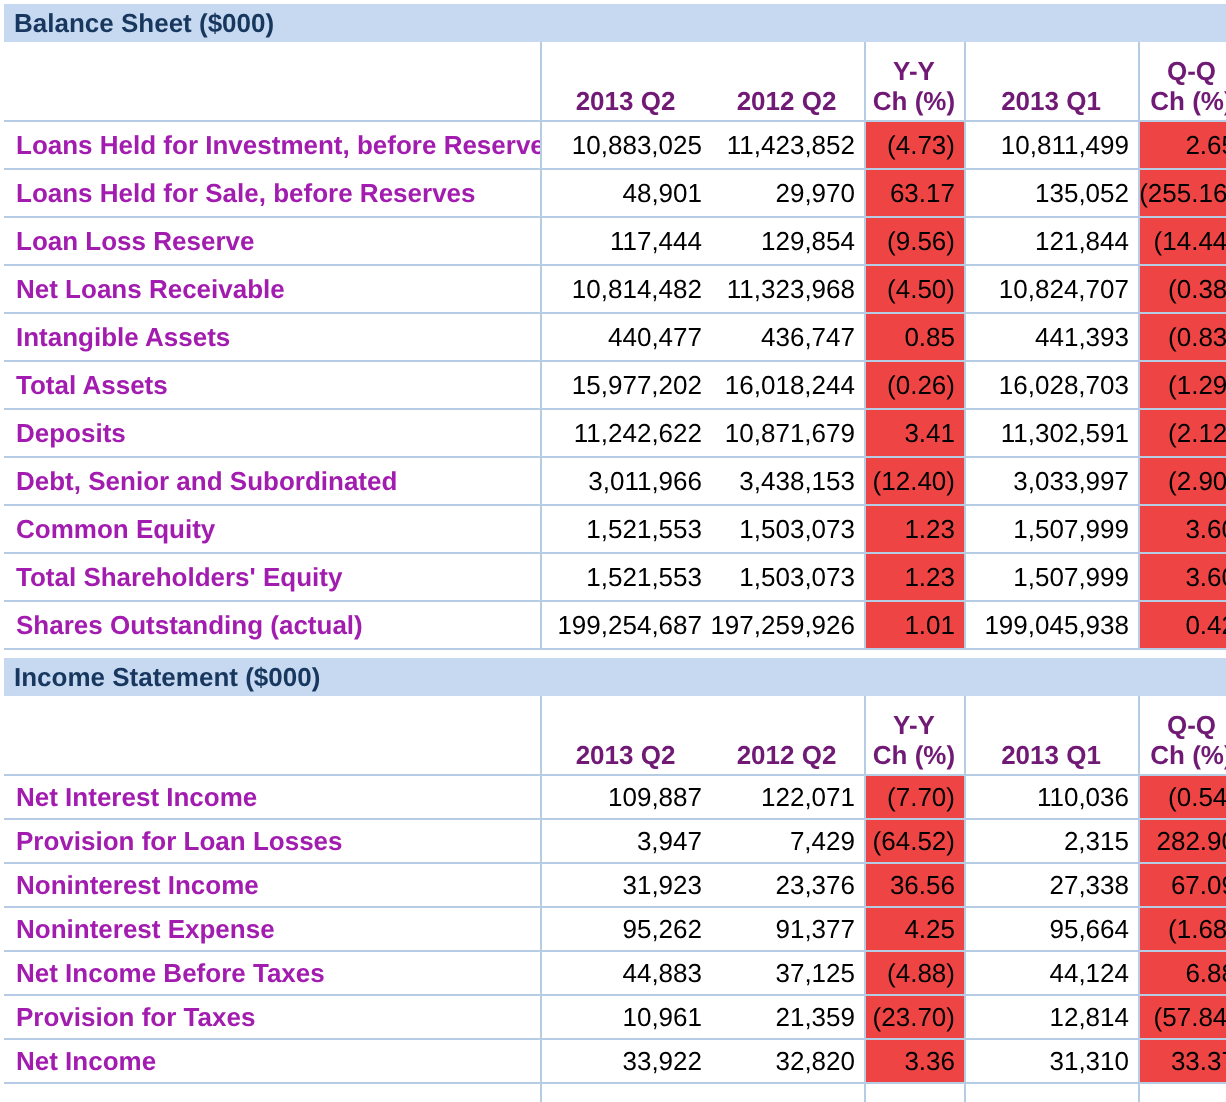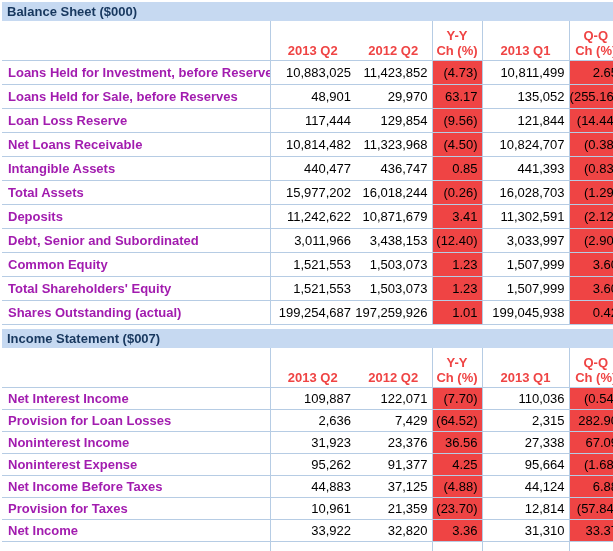--- a/index.html
+++ b/index.html
@@ -17,21 +17,21 @@
   table.fin{
     border-collapse:collapse;table-layout:fixed;width:620px;font-size:13px;
   }
   col.c-label{width:268px;}
   col.c-q2a{width:85px;}
   col.c-q2b{width:77px;}
   col.c-yy{width:50px;}
   col.c-q1{width:87px;}
   col.c-qq{width:53px;}
   thead th{
-    height:37px;vertical-align:bottom;text-align:center;font-weight:bold;color:#ef4444;
+    height:37px;vertical-align:bottom;text-align:center;font-weight:bold;color:#701a75;
     padding:0 0 2px 0;border-bottom:1px solid #B6CCE4;white-space:nowrap;line-height:15px;
   }
   tbody td{
     height:23px;vertical-align:middle;border-bottom:1px solid #B6CCE4;
     padding:0;white-space:nowrap;overflow:hidden;
   }
   table.fin.income tbody td{height:21px;}
   td.lbl{color:#a21caf;text-align:left;padding-left:6px;cursor:pointer;font-weight:bold;}
   td.num{text-align:right;padding-right:4px;color:#000;}
   .bl{border-left:1px solid #B6CCE4;}
@@ -171,21 +171,21 @@
           <td class="num hl bl">1.01</td>
           <td class="num bl">199,045,938</td>
           <td class="num hl bl">0.42</td>
         </tr>
       </tbody>
   </table>
 
   <div class="gap"></div>
 
   <div class="section-bar">
-    <span>Income Statement ($007)</span>
+    <span>Income Statement ($000)</span>
   </div>
 
   <table class="fin income">
     <colgroup>
       <col class="c-label">
         <col class="c-q2a">
         <col class="c-q2b">
         <col class="c-yy">
         <col class="c-q1">
         <col class="c-qq">
@@ -212,21 +212,21 @@
           <td class="lbl">Net Interest Income</td>
           <td class="num bl">109,887</td>
           <td class="num">122,071</td>
           <td class="num hl bl">(7.70)</td>
           <td class="num bl">110,036</td>
           <td class="num hl bl">(0.54)</td>
         </tr>
 
         <tr>
           <td class="lbl">Provision for Loan Losses</td>
-          <td class="num bl">2,636</td>
+          <td class="num bl">3,947</td>
           <td class="num">7,429</td>
           <td class="num hl bl">(64.52)</td>
           <td class="num bl">2,315</td>
           <td class="num hl bl">282.90</td>
         </tr>
 
         <tr>
           <td class="lbl">Noninterest Income</td>
           <td class="num bl">31,923</td>
           <td class="num">23,376</td>

